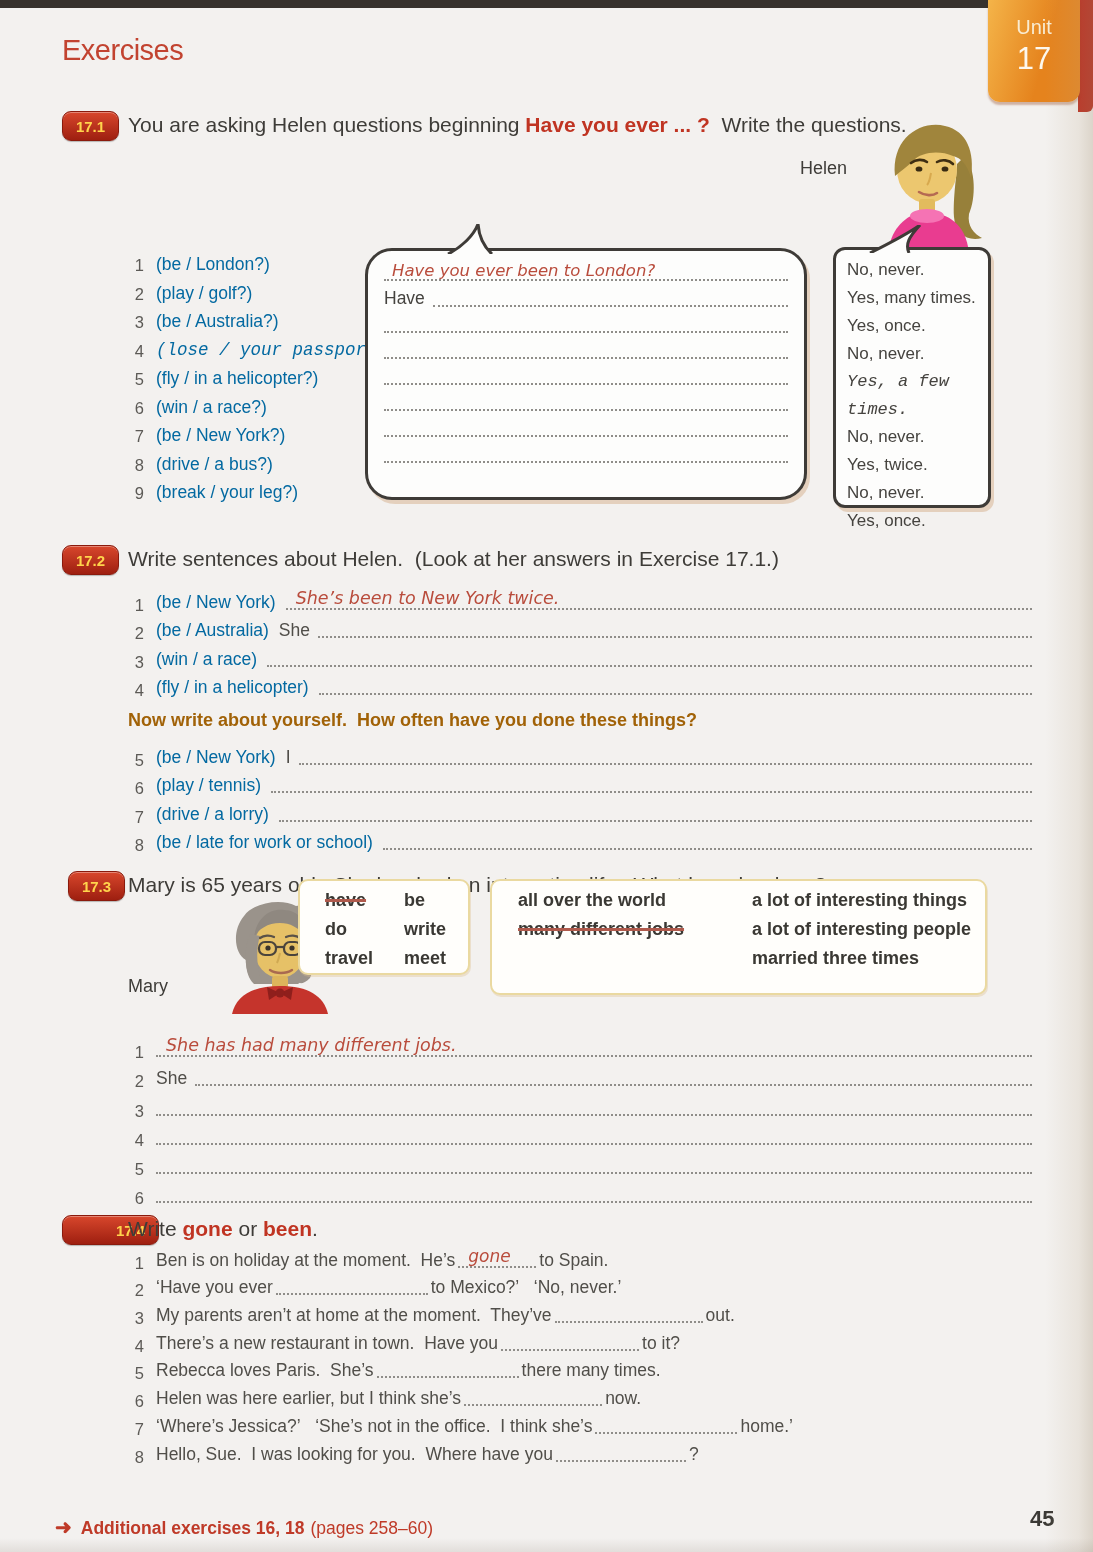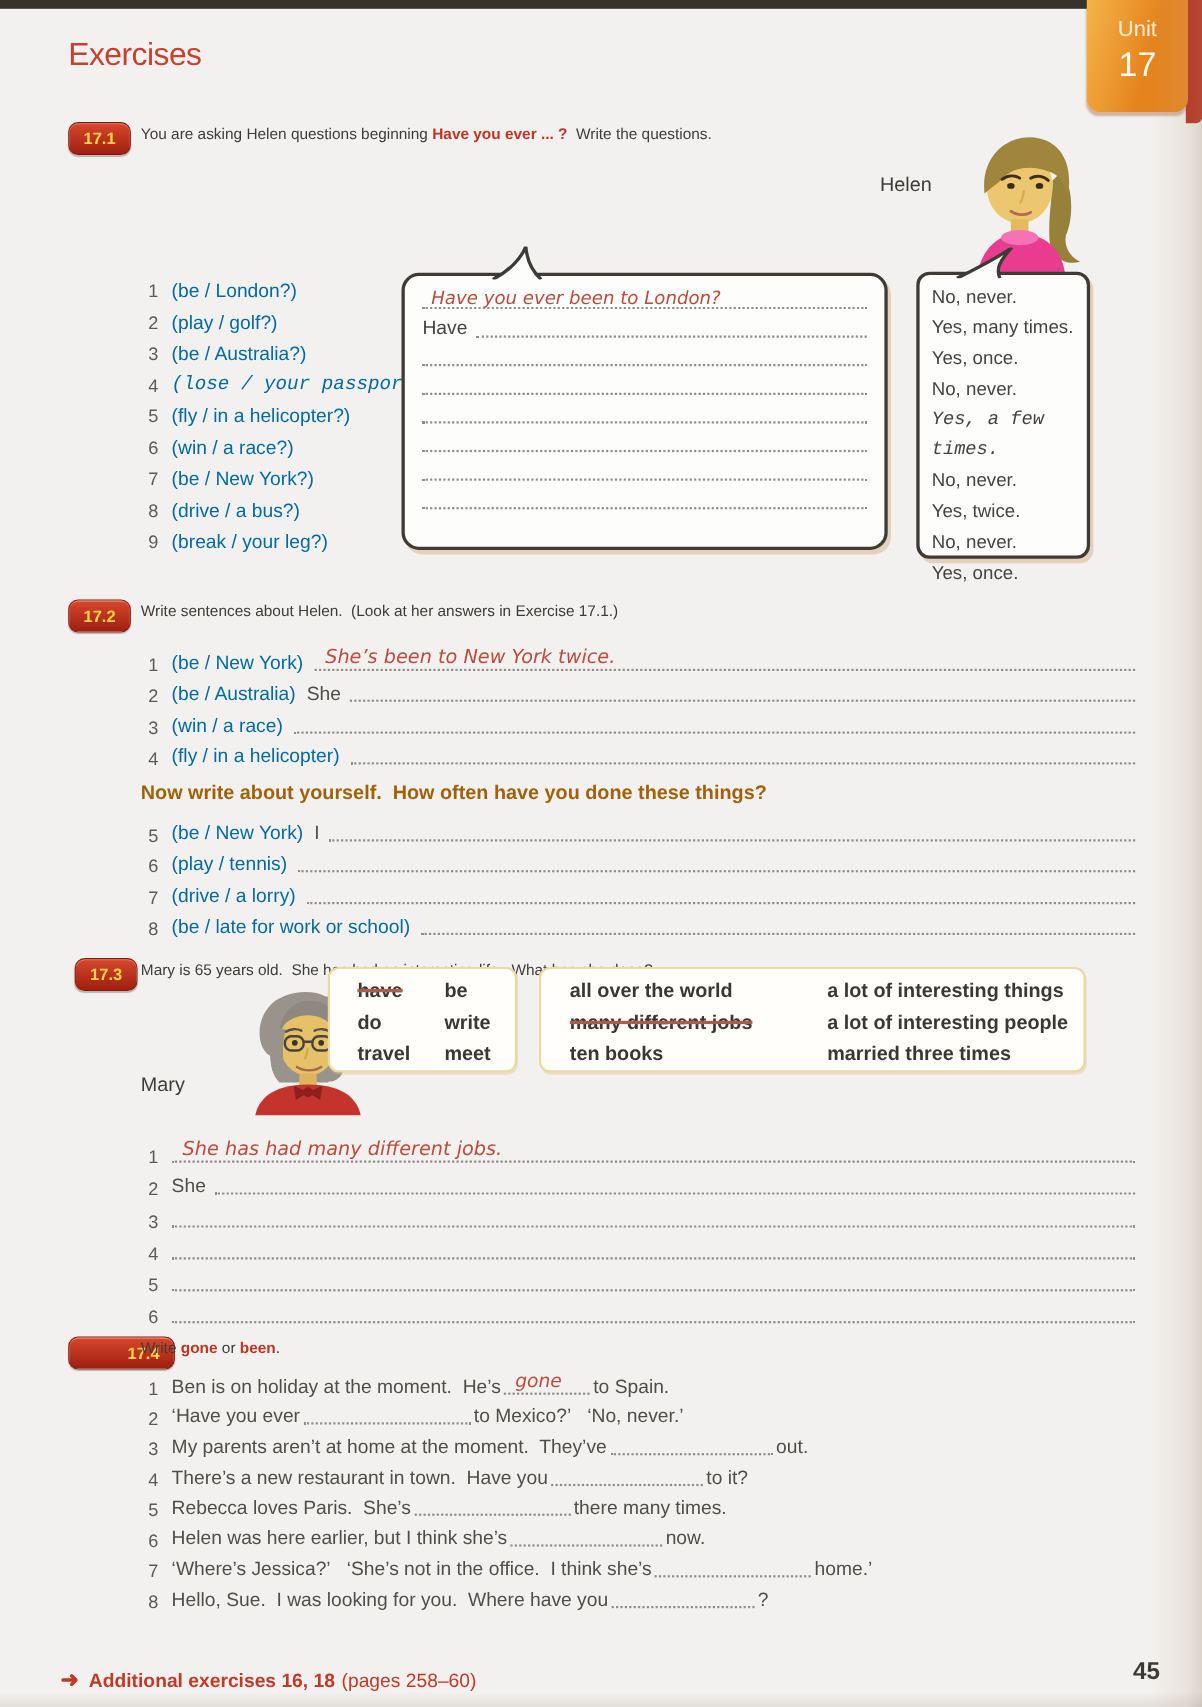--- a/index.html
+++ b/index.html
@@ -30,32 +30,32 @@
   .title{left:62px;top:34px;font-size:29px;color:#c24330;font-weight:400;letter-spacing:-.5px;}
 
   
   .badge{width:55px;height:28px;border-radius:9px;
     background:linear-gradient(180deg,#d8472c,#9e1f10);
     border:1px solid #8a1a0c;
     color:#ffd44c;font-size:15px;font-weight:700;
     display:flex;align-items:center;justify-content:center;
     box-shadow:inset 0 1px 0 rgba(255,255,255,.35), 0 1px 1px rgba(0,0,0,.25);}
 
-  .instr{font-size:14px;color:#3e3c38;white-space:pre-wrap;}
+  .instr{font-size:21px;color:#3e3c38;white-space:pre-wrap;}
   .red-b{color:#c03422;font-weight:700;}
   .it{font-style:italic;font-family:Liberation Mono, monospace;}
 
   
   .prompts171{left:128px;top:251px;width:260px;}
   .prow{display:flex;line-height:28.55px;font-size:17.5px;color:#504e49;}
   .pnum{width:16px;text-align:right;margin-right:12px;color:#5c5a56;font-size:16.5px;flex:none;}
 
   
   .qbubble{left:365px;top:248px;width:442px;height:252px;box-sizing:border-box;
-    border:3px solid #3e3b37;border-radius:16px;background:#fdfdfc;
+    border:3px solid #3e3b37;border-radius:27px;background:#fdfdfc;
     padding:7px 16px 8px;box-shadow:3px 4px 0 rgba(213,175,139,.5);text-align:right;}
   .abubble{left:833px;top:247px;width:158px;height:261px;box-sizing:border-box;
     border:3px solid #3e3b37;border-radius:12px;background:#fdfdfc;
     padding:6px 11px;box-shadow:3px 4px 0 rgba(213,175,139,.5);}
   .tail{position:absolute;}
   .b-row{display:flex;align-items:flex-end;height:26px;}
   .b-prefix{line-height:23px;margin-right:8px;font-size:17.5px;color:#45433f;}
   .b-prefix:empty{display:none;}
   .b-line{flex:1;border-bottom:2px dotted #8f8d89;margin-bottom:3px;position:relative;height:1px;}
   .hand{font-family:"DejaVu Sans", sans-serif;font-style:italic;color:#b94c3c;font-size:16.5px;white-space:nowrap;}
@@ -72,21 +72,21 @@
   .pfx{line-height:26px;font-size:17.5px;color:#504e49;margin-right:8px;white-space:pre;}
   .pfx:empty{display:none;}
   .wline{flex:1;border-bottom:2px dotted #8f8d89;margin-bottom:5px;position:relative;height:1px;}
   .wline .hand{position:absolute;left:10px;bottom:0;font-size:17.5px;}
   .subhead{font-weight:700;font-size:18px;color:#a16207;}
 
   
   .wordbox{box-sizing:border-box;border:2px solid #ead9a0;border-radius:10px;background:#fffefb;
     display:flex;box-shadow:1px 2px 0 rgba(220,190,140,.35);}
   .vbox{left:298px;top:879px;width:172px;height:96px;padding:5px 0 0 25px;}
-  .pbox{left:490px;top:879px;width:497px;height:96px;padding:5px 0 0 26px;}
+  .pbox{left:490px;top:879px;width:497px;height:116px;padding:5px 0 0 26px;}
   .wcol{display:flex;flex-direction:column;}
   .vbox .wcol:first-child{width:79px;}
   .pbox .wcol:first-child{width:234px;}
   .wword{line-height:29px;font-weight:700;font-size:18px;color:#3a3833;white-space:nowrap;}
   .struck{text-decoration:line-through;text-decoration-color:#b05a4c;text-decoration-thickness:2.5px;}
 
   
   .rows174{left:128px;top:1245px;width:904px;}
   .frow{display:flex;align-items:flex-end;height:27.7px;}
   .seg{line-height:25px;font-size:17.5px;color:#504e49;white-space:pre;}
@@ -314,21 +314,20 @@
     <div class="wword">be</div>
     <div class="wword">write</div>
     <div class="wword">meet</div>
   </div>
 </div>
 
 <div class="abs wordbox pbox">
   <div class="wcol">
     <div class="wword">all over the world</div>
     <div class="wword struck">many different jobs</div>
-    <div class="wword">ten books</div>
   </div>
   <div class="wcol">
     <div class="wword">a lot of interesting things</div>
     <div class="wword">a lot of interesting people</div>
     <div class="wword">married three times</div>
   </div>
 </div>
 
 <div class="abs wrows r173" style="left:128px;top:1033px;">
   <div class="xrow">

